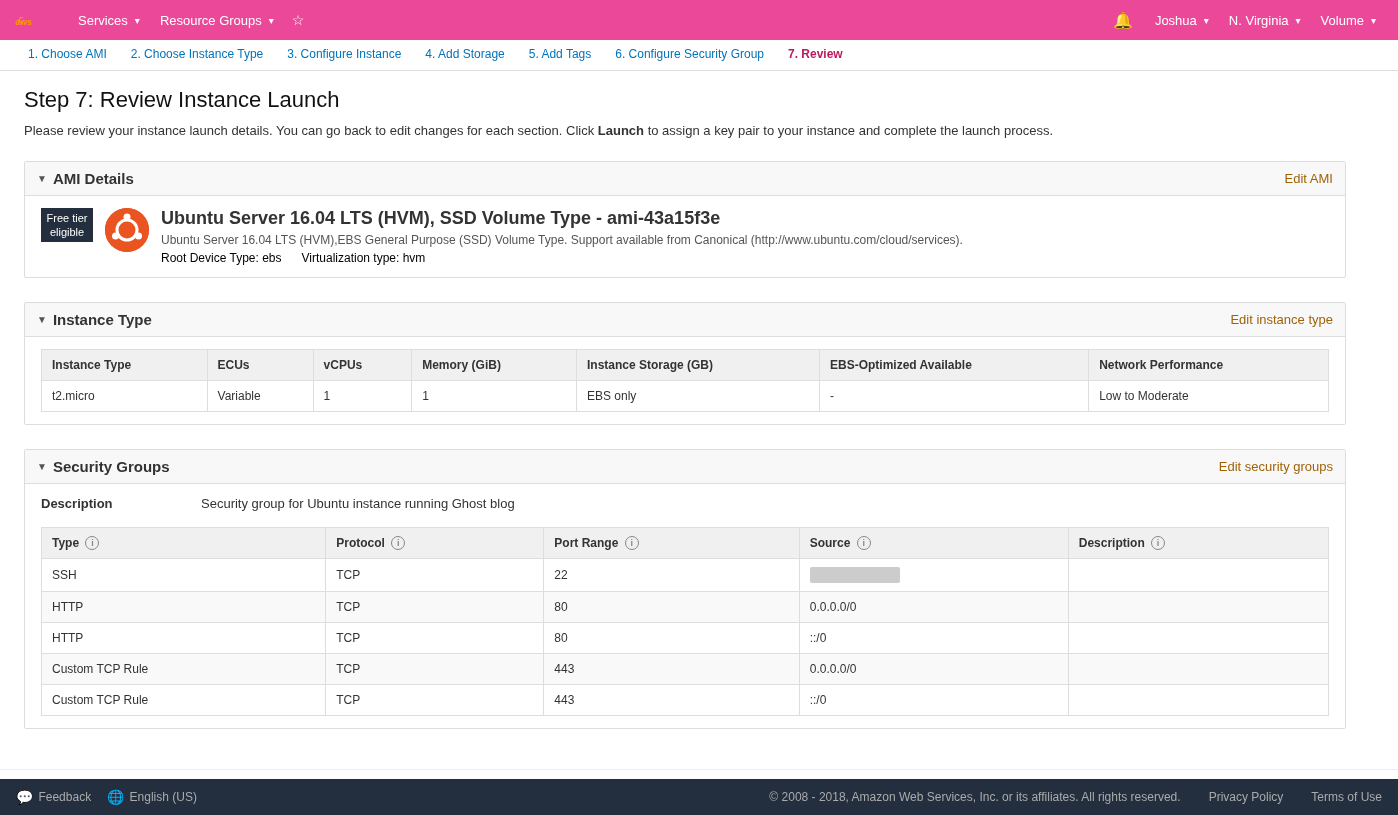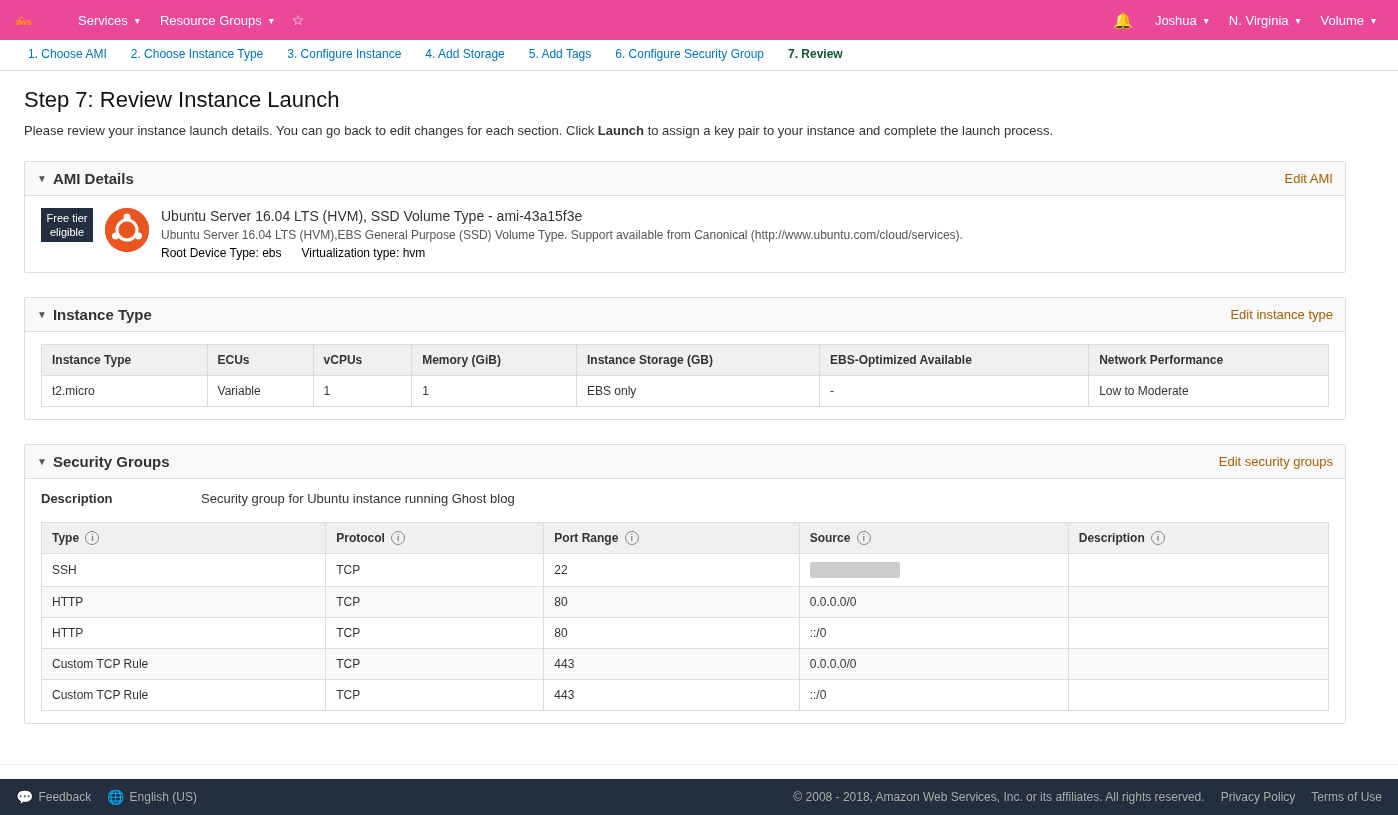--- a/index.html
+++ b/index.html
@@ -55,21 +55,21 @@
       padding: 0 12px;
       height: 42px;
       display: flex;
       align-items: center;
       cursor: pointer;
       color: #0073bb;
       white-space: nowrap;
       border-bottom: 3px solid transparent;
     }
     .wizard-step.active {
-      color: #14532d;
+      color: #be185d;
       border-bottom: 3px solid #e8760a;
       font-weight: 600;
       cursor: default;
     }
 
     
     .main-content {
       padding: 16px 24px;
       max-width: 1370px;
     }
@@ -146,22 +146,22 @@
       color: #fff;
       font-size: 11px;
       padding: 3px 5px;
       line-height: 1.3;
       text-align: center;
       width: 52px;
       flex-shrink: 0;
     }
     .ami-text-col { flex: 1; }
     .ami-name {
-      font-size: 14px;
-      font-weight: 400;
+      font-size: 18px;
+      font-weight: 700;
       color: #333;
       margin-bottom: 4px;
     }
     .ami-desc {
       font-size: 12px;
       color: #555;
       margin-bottom: 4px;
     }
     .ami-meta {
       font-size: 12px;
@@ -257,21 +257,21 @@
       display: flex;
       align-items: center;
       justify-content: space-between;
       padding: 0 16px;
       height: 36px;
       position: fixed;
       bottom: 0;
       width: 100%;
     }
     .bottom-bar .left { display: flex; align-items: center; gap: 16px; }
-    .bottom-bar .right { display: flex; align-items: center; gap: 16px; }
+    .bottom-bar .right { display: flex; align-items: center; gap: 28px; }
     .bottom-bar a { color: #aaa; text-decoration: none; }
 
     .redacted-ip {
       display: inline-block;
       background: #ccc;
       color: transparent;
       border-radius: 2px;
       user-select: none;
       font-size: 12px;
       padding: 1px 4px;

